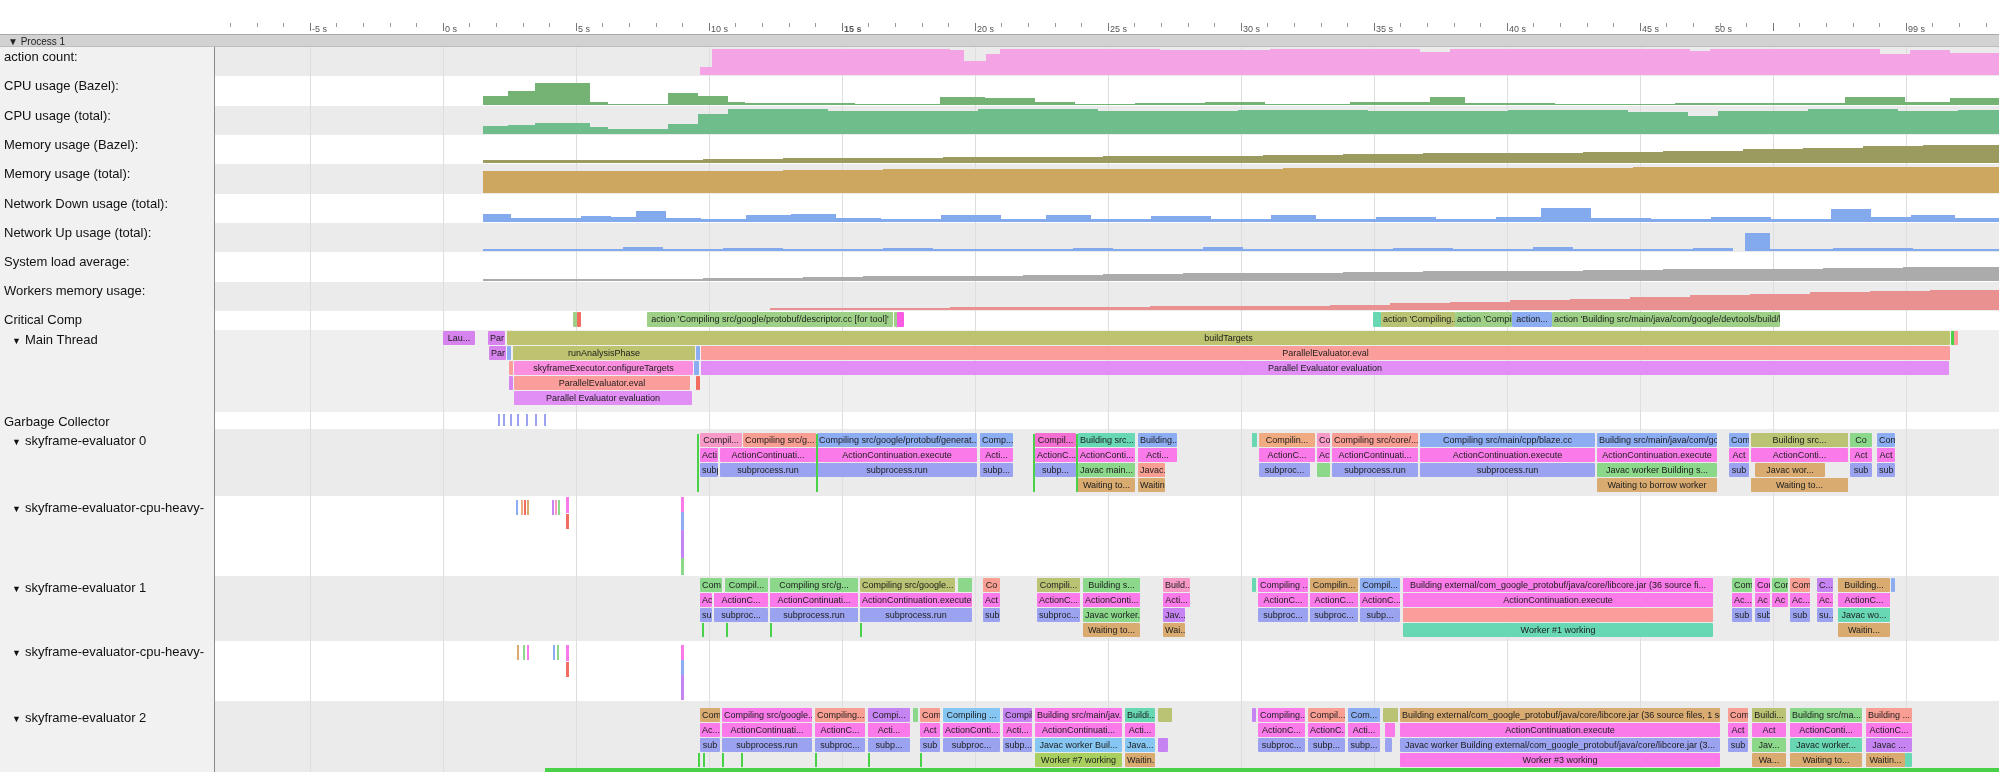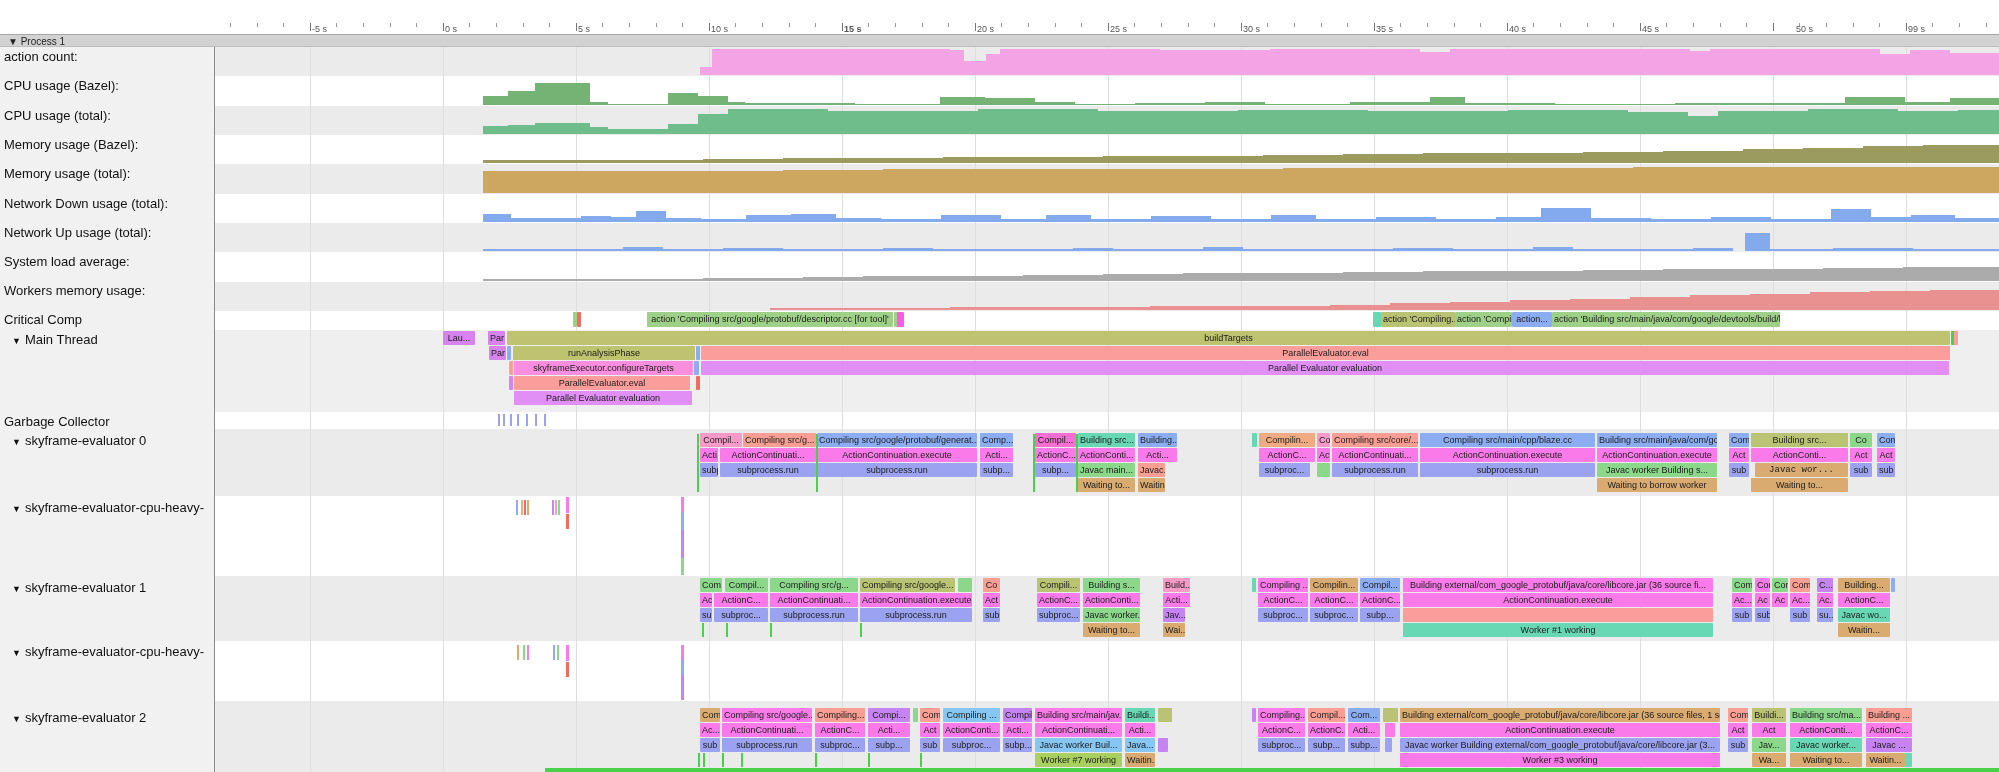--- a/index.html
+++ b/index.html
@@ -117,21 +117,21 @@
       <div class="tick-label" style="left: 895px;">25 s</div>
       <div class="tick-major" style="left: 1026px;"></div>
       <div class="tick-label" style="left: 1028px;">30 s</div>
       <div class="tick-major" style="left: 1159px;"></div>
       <div class="tick-label" style="left: 1161px;">35 s</div>
       <div class="tick-major" style="left: 1292px;"></div>
       <div class="tick-label" style="left: 1294px;">40 s</div>
       <div class="tick-major" style="left: 1425px;"></div>
       <div class="tick-label" style="left: 1427px;">45 s</div>
       <div class="tick-major" style="left: 1558px;"></div>
-      <div class="tick-label" style="left: 1581px;">50 s</div>
+      <div class="tick-label" style="left: 1500px;">50 s</div>
       <div class="tick-major" style="left: 1691px;"></div>
       <div class="tick-label" style="left: 1693px;">99 s</div>
     </div>
 
   <div id="process-header">▼ Process 1</div>
 
   <div id="bands-layer">
       <div class="band" style="top: 47px; height: 29px; background: rgb(235, 235, 235);"></div>
       <div class="band" style="top: 76px; height: 30px; background: rgb(255, 255, 255);"></div>
       <div class="band" style="top: 106px; height: 29px; background: rgb(235, 235, 235);"></div>
@@ -414,21 +414,21 @@
       <div class="blk" title="subp..." style="left: 980px; width: 33px; top: 463px; height: 14px; line-height: 14px; background: rgb(155, 163, 240);">subp...</div>
       <div class="blk" title="subp..." style="left: 1035px; width: 41px; top: 463px; height: 14px; line-height: 14px; background: rgb(155, 163, 240);">subp...</div>
       <div class="blk" title="Javac work..." style="left: 1078px; width: 57px; top: 463px; height: 14px; line-height: 14px; background: rgb(139, 216, 139);">Javac main...</div>
       <div class="blk" title="Javac..." style="left: 1138px; width: 27px; top: 463px; height: 14px; line-height: 14px; background: rgb(248, 158, 146);">Javac...</div>
       <div class="blk" title="subproc..." style="left: 1259px; width: 51px; top: 463px; height: 14px; line-height: 14px; background: rgb(155, 163, 240);">subproc...</div>
       <div class="blk" style="left: 1317px; width: 13px; top: 463px; height: 14px; line-height: 14px; background: rgb(139, 216, 139);"></div>
       <div class="blk" title="subprocess.run" style="left: 1332px; width: 86px; top: 463px; height: 14px; line-height: 14px; background: rgb(155, 163, 240);">subprocess.run</div>
       <div class="blk" title="subprocess.run" style="left: 1420px; width: 175px; top: 463px; height: 14px; line-height: 14px; background: rgb(155, 163, 240);">subprocess.run</div>
       <div class="blk" title="Javac worker Building s..." style="left: 1597px; width: 120px; top: 463px; height: 14px; line-height: 14px; background: rgb(139, 216, 139);">Javac worker Building s...</div>
       <div class="blk" title="sub" style="left: 1729px; width: 20px; top: 463px; height: 14px; line-height: 14px; background: rgb(155, 163, 240);">sub</div>
-      <div class="blk" title="Javac wor..." style="left: 1755px; width: 93px; top: 463px; height: 14px; line-height: 14px; background: rgb(217, 171, 113); font-family: Liberation Mono, monospace;">Javac wor...</div>
+      <div class="blk" title="Javac wor..." style="left: 1755px; width: 70px; top: 463px; height: 14px; line-height: 14px; background: rgb(217, 171, 113);">Javac wor...</div>
       <div class="blk" title="sub" style="left: 1850px; width: 22px; top: 463px; height: 14px; line-height: 14px; background: rgb(155, 163, 240);">sub</div>
       <div class="blk" title="sub" style="left: 1877px; width: 18px; top: 463px; height: 14px; line-height: 14px; background: rgb(155, 163, 240);">sub</div>
       <div class="blk" title="Waiting to..." style="left: 1078px; width: 57px; top: 478px; height: 14px; line-height: 14px; background: rgb(217, 171, 113);">Waiting to...</div>
       <div class="blk" title="Waitin..." style="left: 1138px; width: 27px; top: 478px; height: 14px; line-height: 14px; background: rgb(217, 171, 113);">Waitin...</div>
       <div class="blk" title="Waiting to borrow worker" style="left: 1597px; width: 120px; top: 478px; height: 14px; line-height: 14px; background: rgb(217, 171, 113);">Waiting to borrow worker</div>
       <div class="blk" title="Waiting to..." style="left: 1751px; width: 97px; top: 478px; height: 14px; line-height: 14px; background: rgb(217, 171, 113);">Waiting to...</div>
       <div class="blk" title="Com" style="left: 700px; width: 22px; top: 578px; height: 14px; line-height: 14px; background: rgb(139, 216, 139);">Com</div>
       <div class="blk" title="Compil..." style="left: 725px; width: 43px; top: 578px; height: 14px; line-height: 14px; background: rgb(139, 216, 139);">Compil...</div>
       <div class="blk" title="Compiling src/g..." style="left: 770px; width: 88px; top: 578px; height: 14px; line-height: 14px; background: rgb(139, 216, 139);">Compiling src/g...</div>
       <div class="blk" title="Compiling src/google..." style="left: 860px; width: 95px; top: 578px; height: 14px; line-height: 14px; background: rgb(186, 194, 115);">Compiling src/google...</div>

